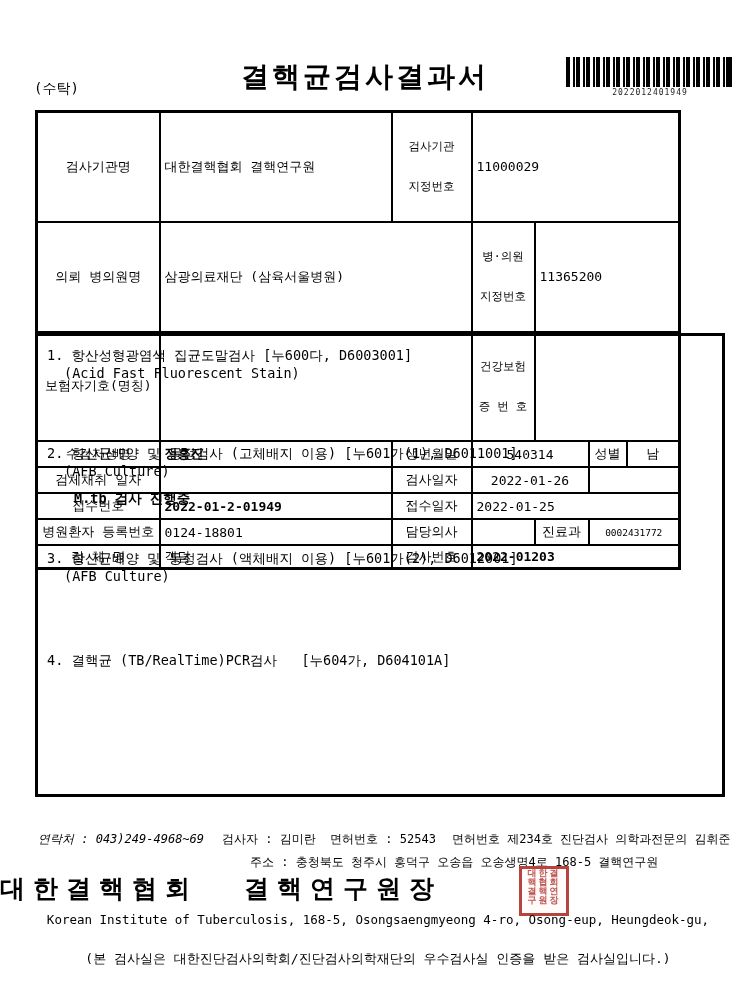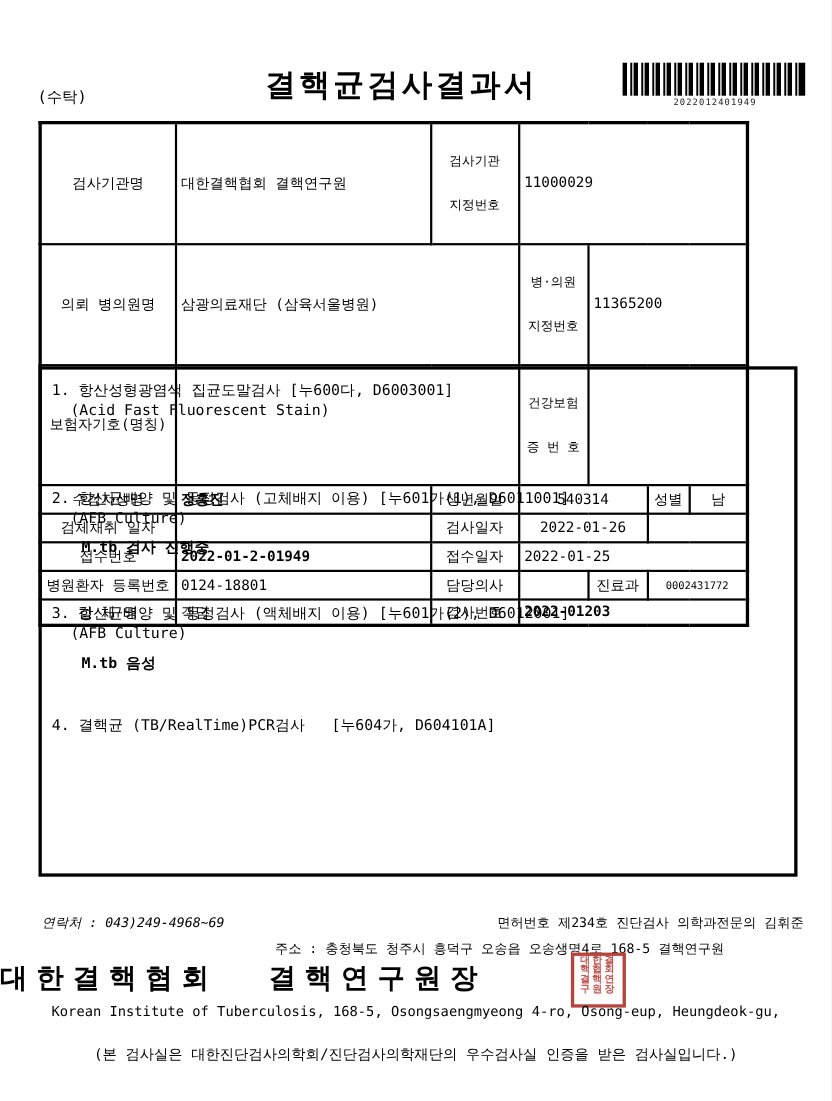--- a/index.html
+++ b/index.html
@@ -140,28 +140,28 @@
       <div class="res pre"></div>
     </div>
     <div class="item i2">
       <div class="l1 pre">2. 항산균배양 및 동정검사 (고체배지 이용) [누601가(1), D6011001]</div>
       <div class="l2 pre">(AFB Culture)</div>
       <div class="res pre">M.tb 검사 진행중</div>
     </div>
     <div class="item i3">
       <div class="l1 pre">3. 항산균배양 및 동정검사 (액체배지 이용) [누601가(2), D6012001]</div>
       <div class="l2 pre">(AFB Culture)</div>
-      <div class="res pre">M.tb 음성</div>
     </div>
     <div class="item i4">
       <div class="l1 pre">4. 결핵균 (TB/RealTime)PCR검사   [누604가, D604101A]</div>
     </div>
   </div>
 
   <div class="abs fline f-contact pre">연락처 : 043)249-4968~69</div>
+  <div class="abs fline f-examiner pre">검사자 : 김미란  면허번호 : 52543</div>
   <div class="abs fline f-license pre">면허번호 제234호 진단검사 의학과전문의 김휘준</div>
   <div class="abs fline f-address pre">주소 : 충청북도 청주시 흥덕구 오송읍 오송생명4로 168-5 결핵연구원</div>
 
   <div class="abs org-big">대한결핵협회  결핵연구원장</div>
   <div class="abs stamp">
     <div class="srow">대한결</div>
     <div class="srow">핵협회</div>
     <div class="srow">결핵연</div>
     <div class="srow">구원장</div>
   </div>

